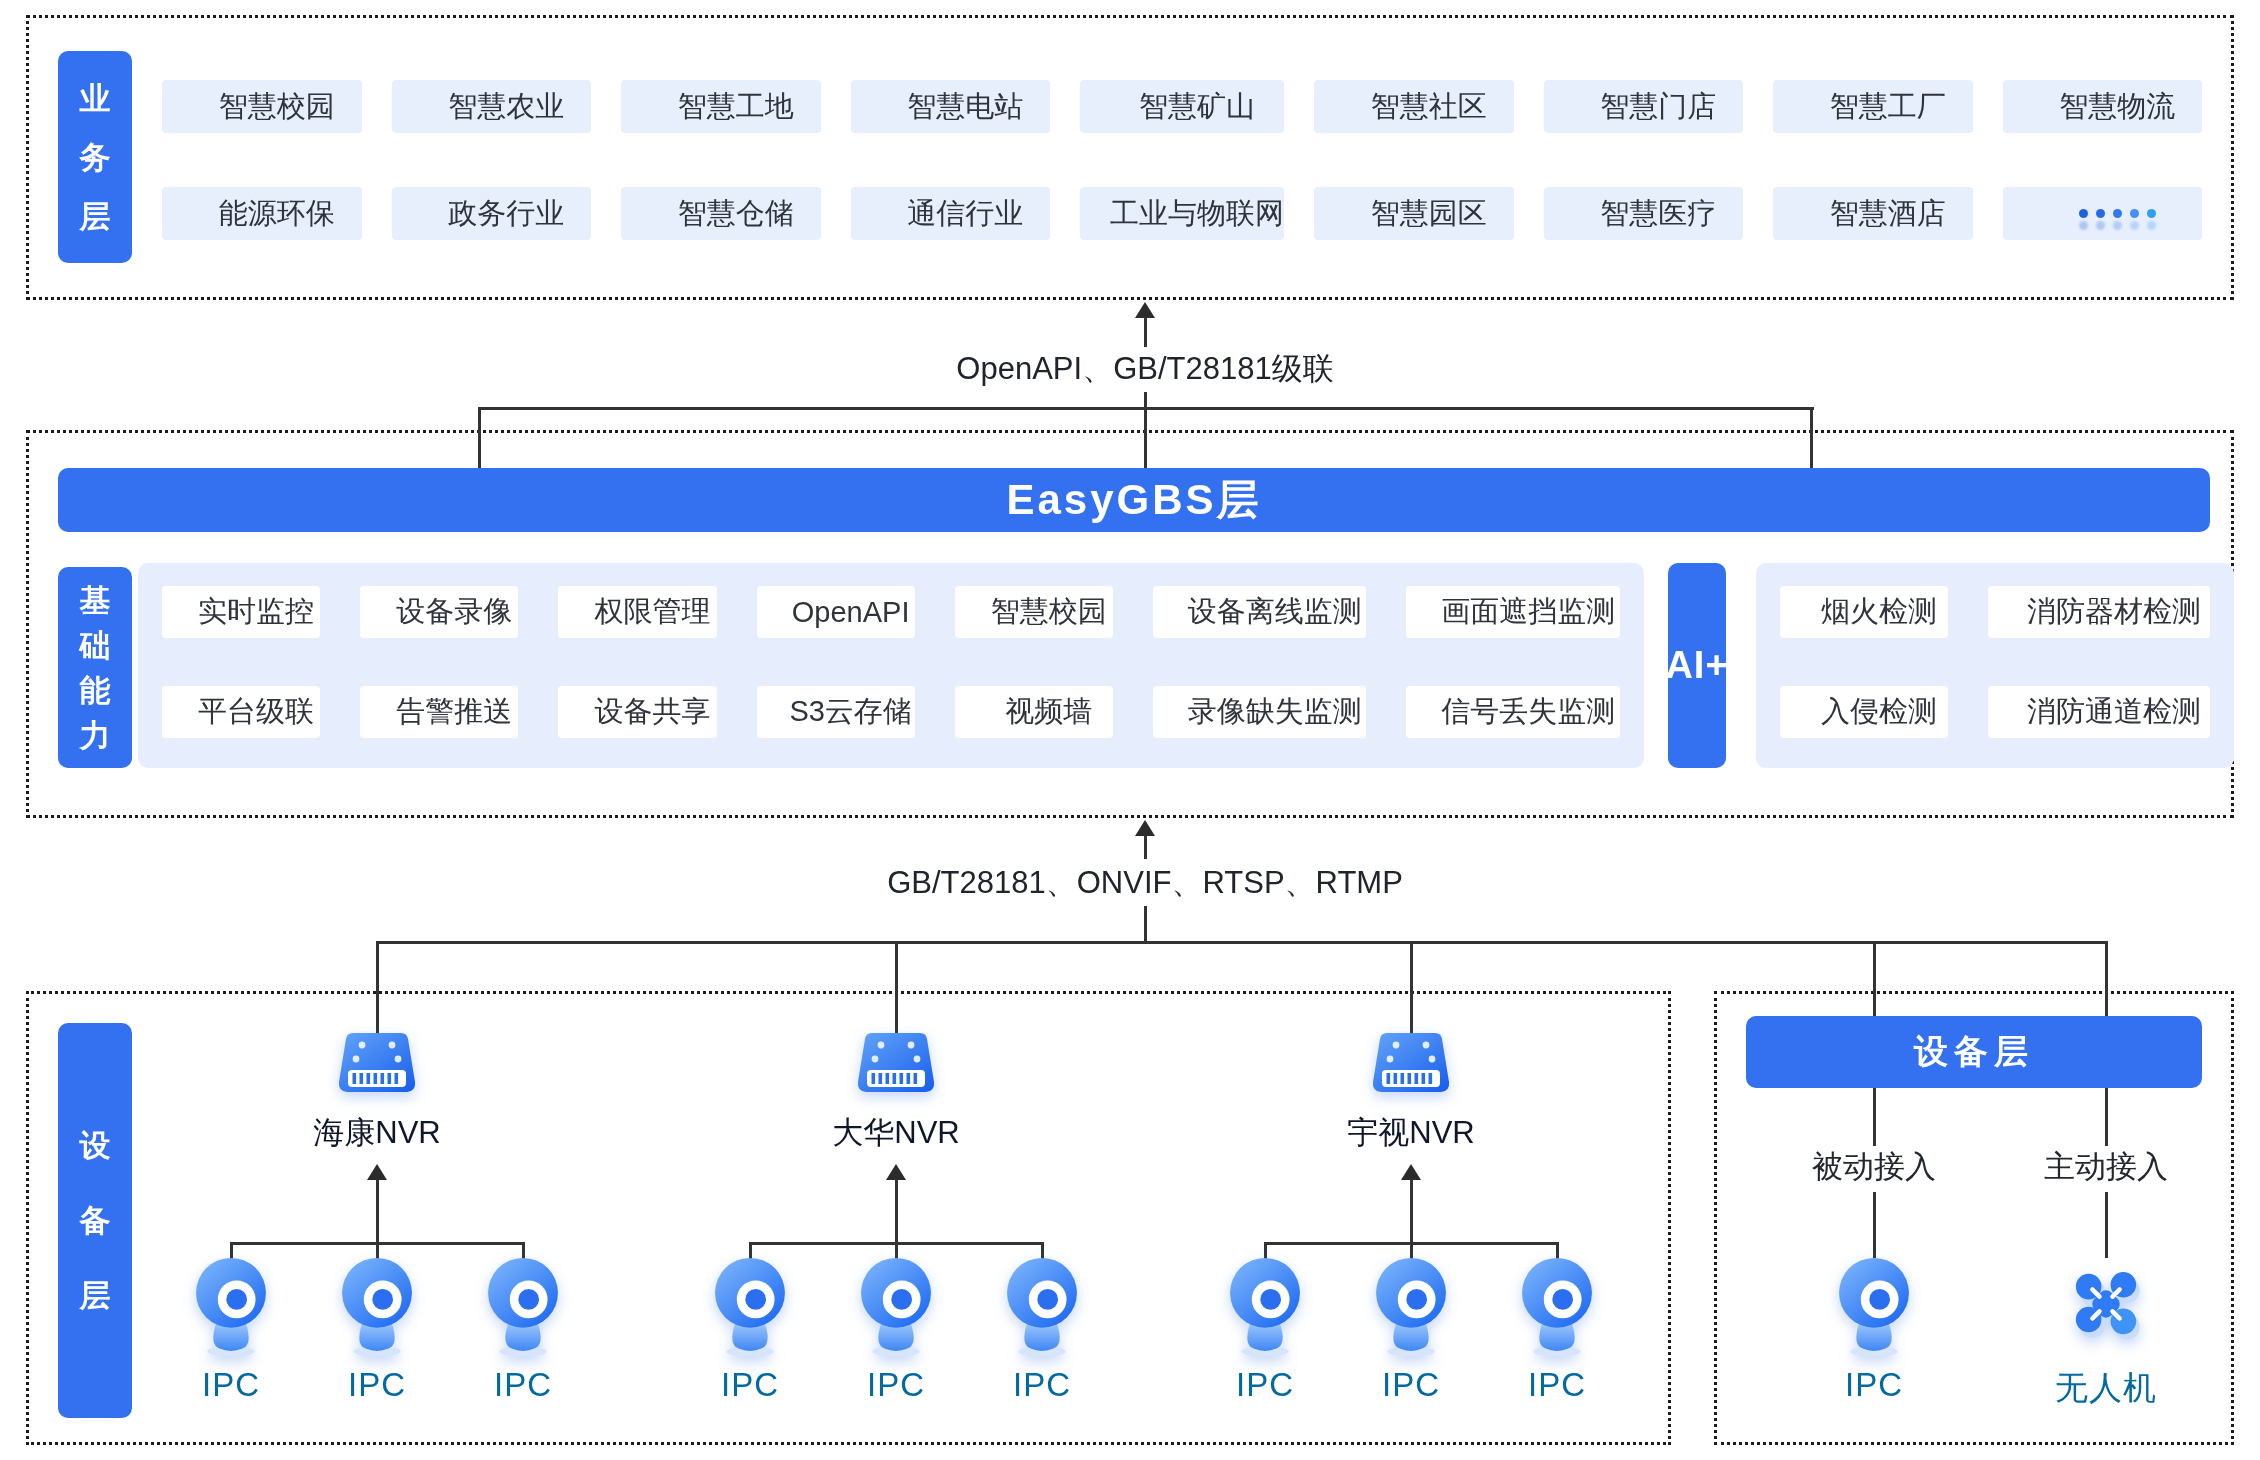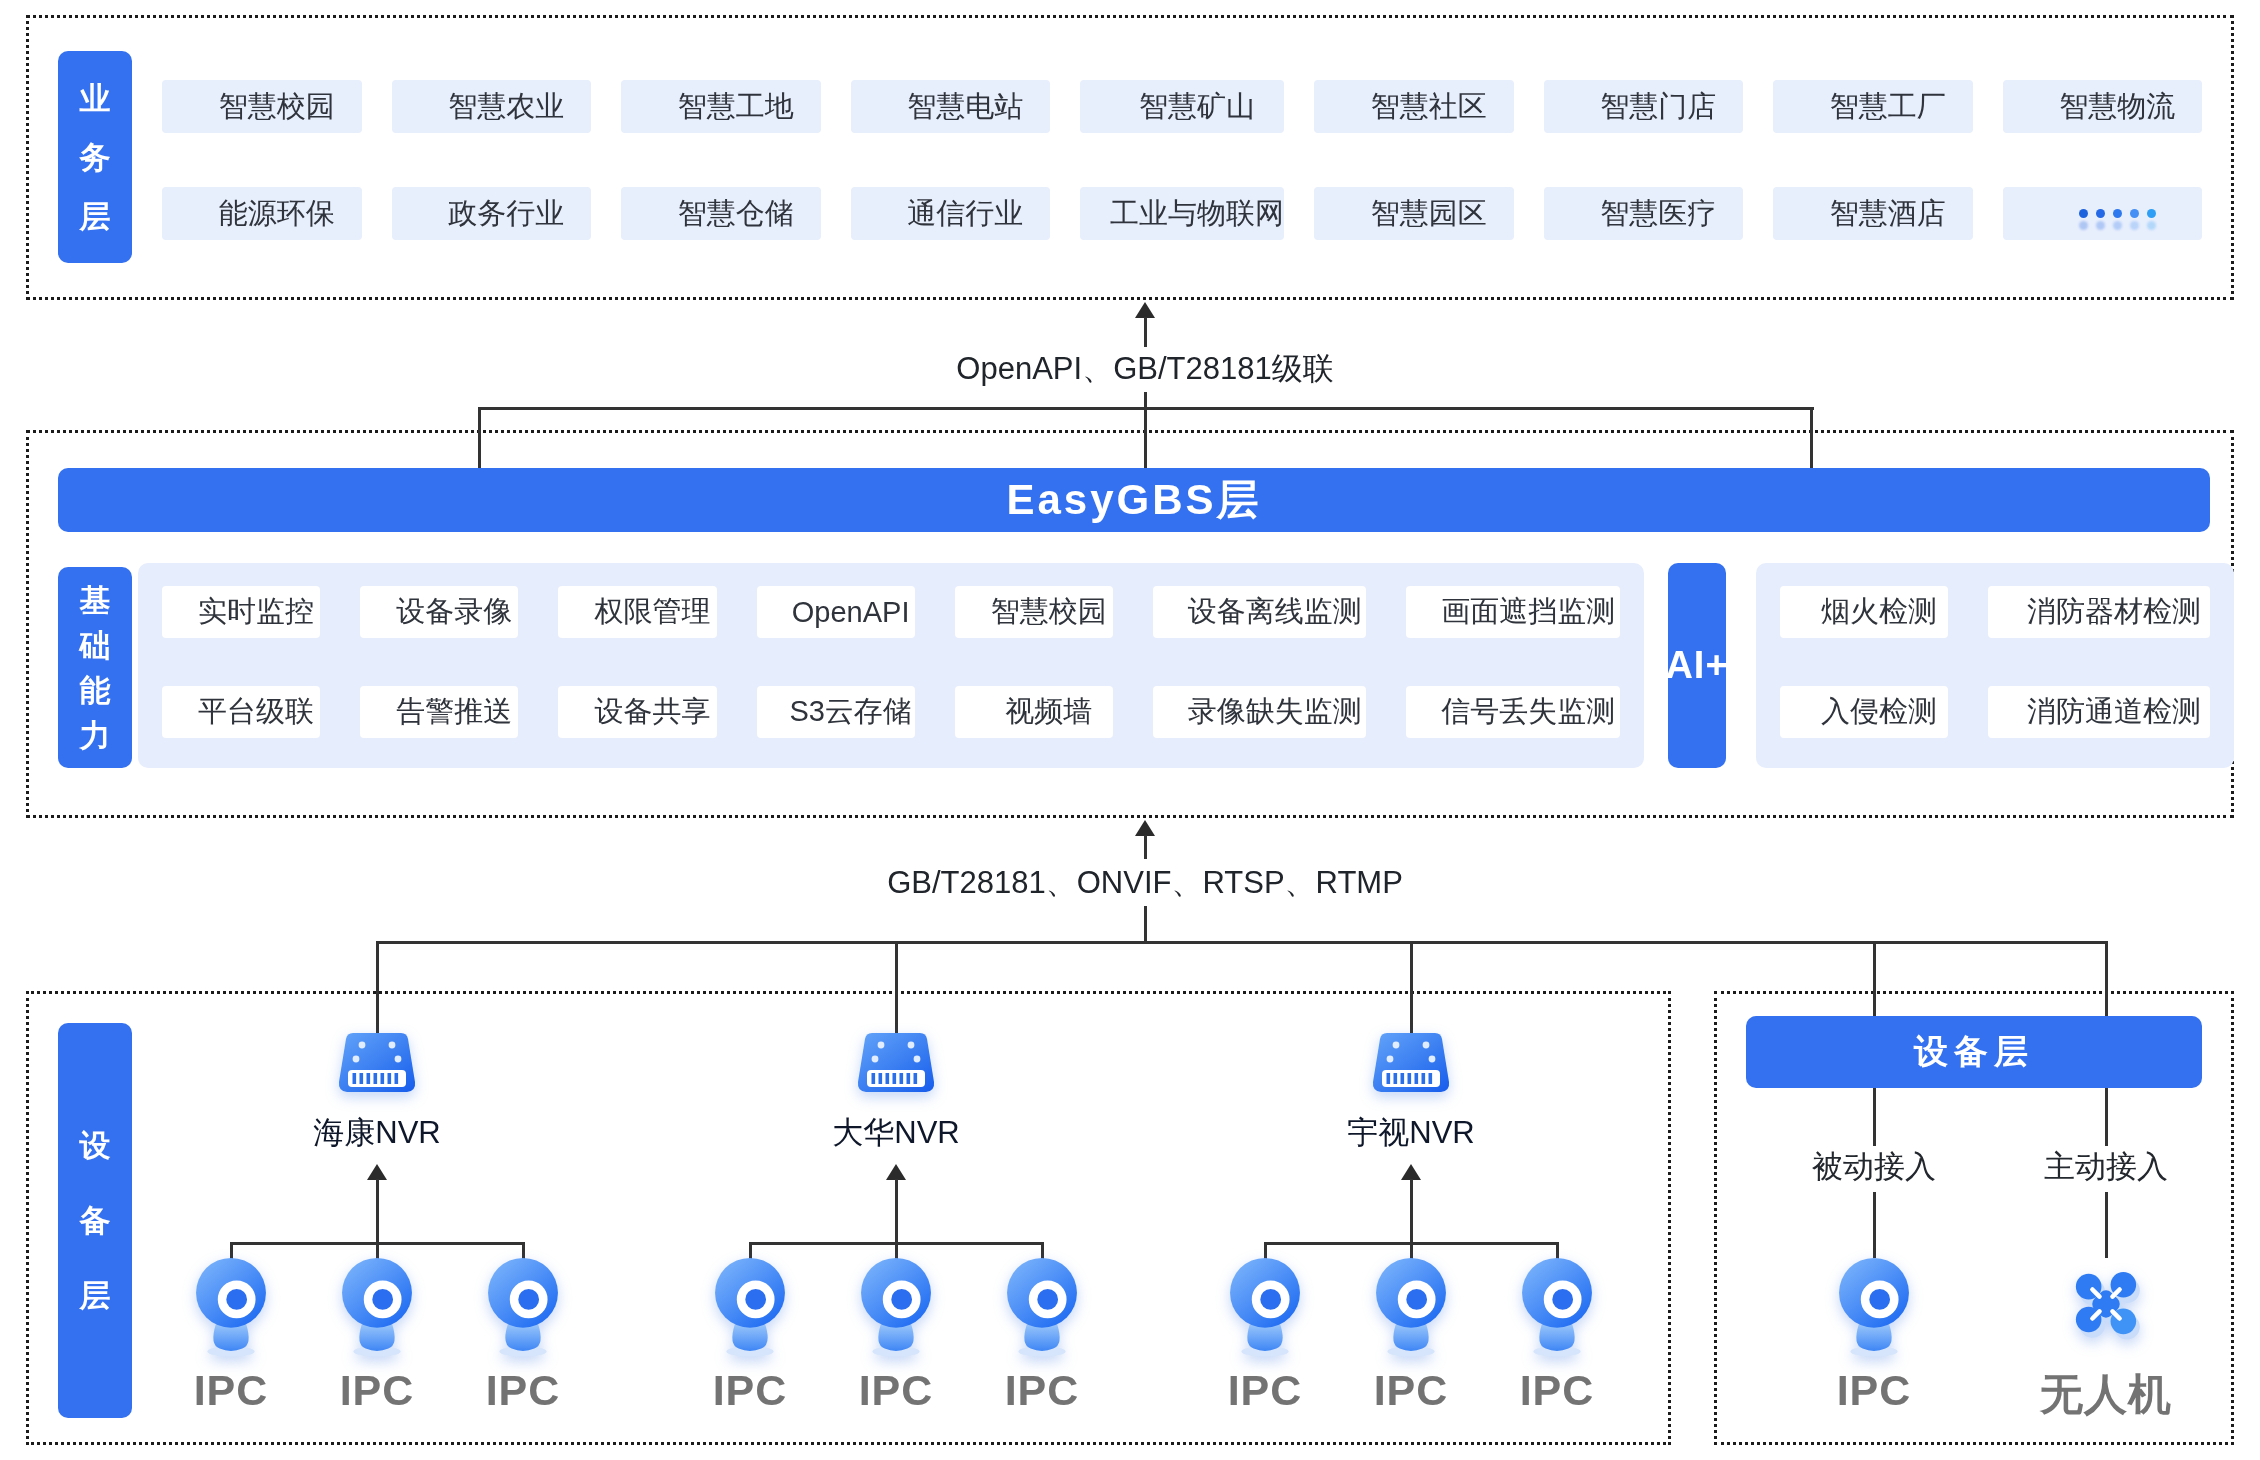--- a/index.html
+++ b/index.html
@@ -30,21 +30,21 @@
   .ai-panel{left:1756px;top:563px;width:478px;height:205px;grid-template-columns:1fr 1.32fr;}
   
   .vline{position:absolute;width:3px;margin-left:-1.5px;background:var(--line);z-index:1;}
   .hline{position:absolute;height:3px;background:var(--line);z-index:1;}
   .ahead-up{position:absolute;width:0;height:0;margin-left:-10px;z-index:1;
     border-left:10px solid transparent;border-right:10px solid transparent;border-bottom:16px solid #2b2b2b;}
   .conn-label{position:absolute;transform:translateX(-50%);font-size:31px;font-weight:500;color:#20242b;
     white-space:nowrap;line-height:46px;z-index:1;}
   
   .dev-name{position:absolute;text-align:center;font-size:31px;font-weight:500;color:#0f172a;z-index:1;white-space:nowrap;}
-  .dev-sub{position:absolute;text-align:center;font-size:43px;font-weight:700;color:#737373;z-index:1;letter-spacing:1px;white-space:nowrap;}
+  .dev-sub{position:absolute;text-align:center;font-size:33px;font-weight:400;color:#0369a1;z-index:1;letter-spacing:1px;white-space:nowrap;}
   .mode-label{position:absolute;text-align:center;font-size:31px;font-weight:500;color:#23272e;z-index:1;white-space:nowrap;}
   .dev-icon{position:absolute;z-index:1;filter:drop-shadow(0 5px 7px rgba(58,118,230,.30));}
   
   .dots-wrap{display:flex;gap:8px;align-items:center;}
   .dot{position:relative;width:9px;height:9px;border-radius:50%;display:block;}
   .dot::after{content:"";position:absolute;left:0;top:12px;width:9px;height:9px;border-radius:50%;
     background:inherit;opacity:.28;filter:blur(1px);}
   .hiddensvg{position:absolute;width:0;height:0;overflow:hidden;}
 </style>
 </head>

